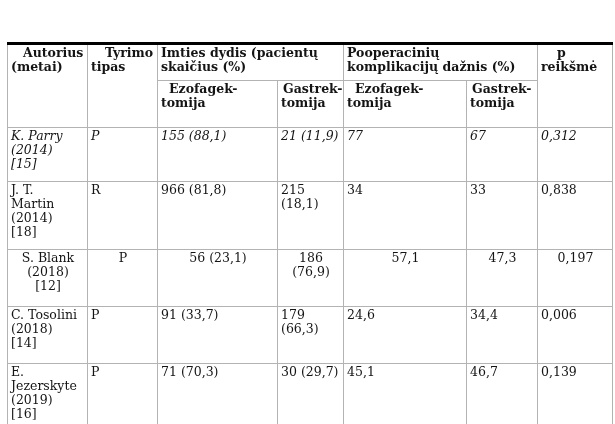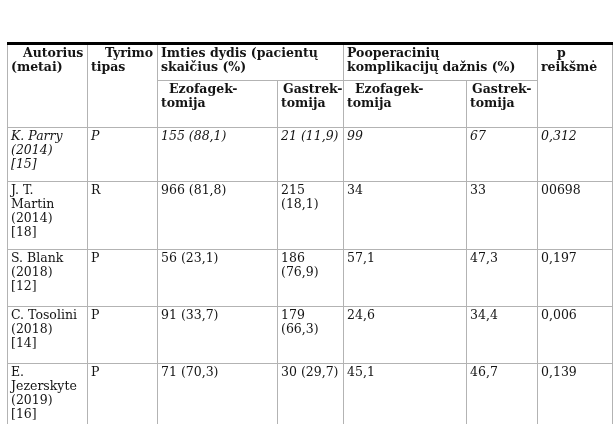--- a/index.html
+++ b/index.html
@@ -25,21 +25,21 @@
   th { font-weight:bold; }
   .ind2  { text-indent:2px; }
   .ind8  { text-indent:8px;margin-top:36px; }
   .ind12 { text-indent:12px; }
   .ind14 { text-indent:14px;margin-left:9px; }
   .ind16 { text-indent:16px; }
   tr.hdr1 th { height:33px; }
   tr.hdr2 th { height:44px; }
   tr.r1 td { height:51px;font-style:italic; }
   tr.r2 td { height:65px; }
-  tr.r3 td { height:54px; }
+  tr.r3 td { height:54px;text-align:center; }
   tr.r4 td { height:54px; }
   tr.r5 td { height:65px; }
 </style>
 </head>
 <body>
 
 <div class="page">
   <table class="doc-table">
     <colgroup>
       <col style="width:80px">
@@ -74,37 +74,37 @@
 tomija</th>
     </tr>
 
     <tr class="r1">
       <td>K. Parry
 (2014)
 [15]</td>
       <td>P</td>
       <td>155 (88,1)</td>
       <td>21 (11,9)</td>
-      <td>99</td>
+      <td>77</td>
       <td>67</td>
       <td>0,312</td>
     </tr>
 
     <tr class="r2">
       <td>J. T.
 Martin
 (2014)
 [18]</td>
       <td>R</td>
       <td>966 (81,8)</td>
       <td>215
 (18,1)</td>
       <td>34</td>
       <td>33</td>
-      <td>00698</td>
+      <td>0,838</td>
     </tr>
 
     <tr class="r3">
       <td>S. Blank
 (2018)
 [12]</td>
       <td>P</td>
       <td>56 (23,1)</td>
       <td>186
 (76,9)</td>

